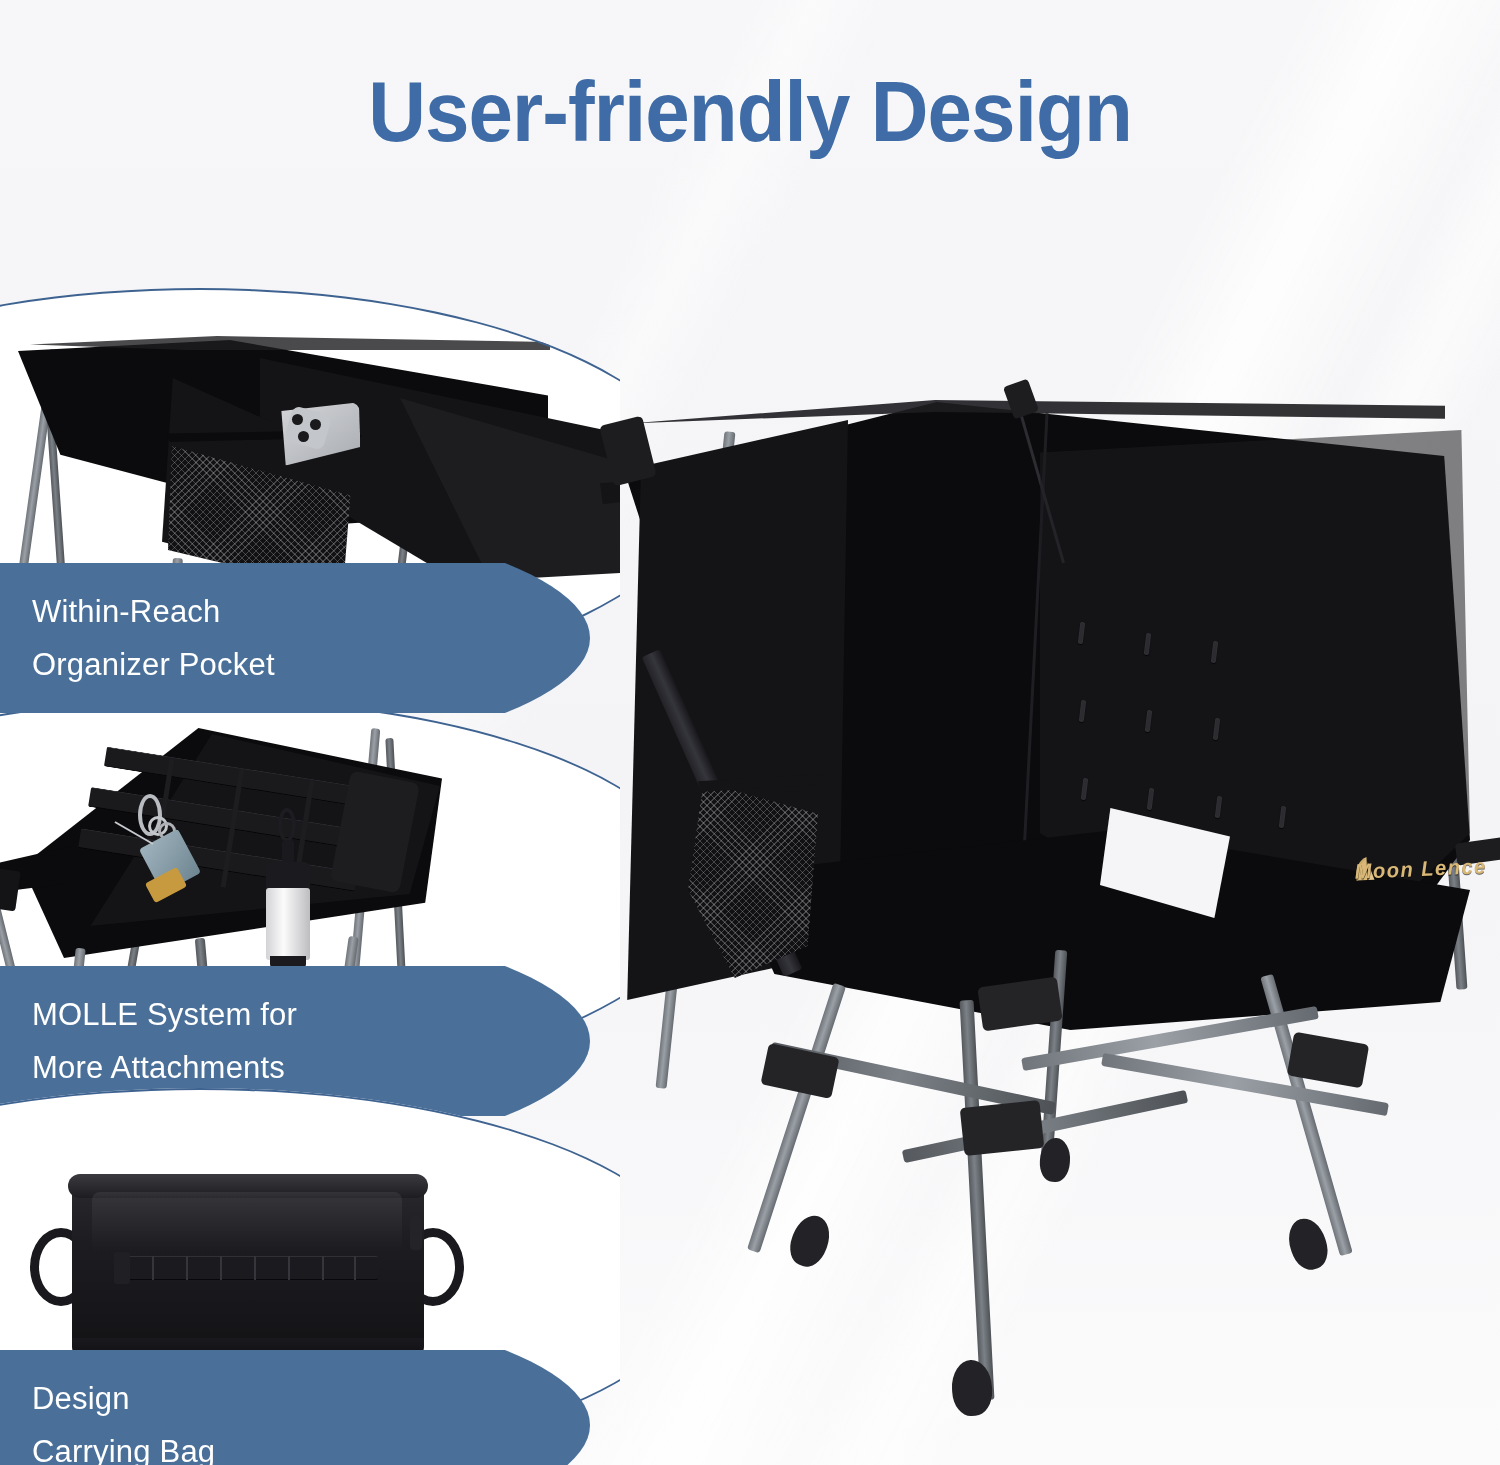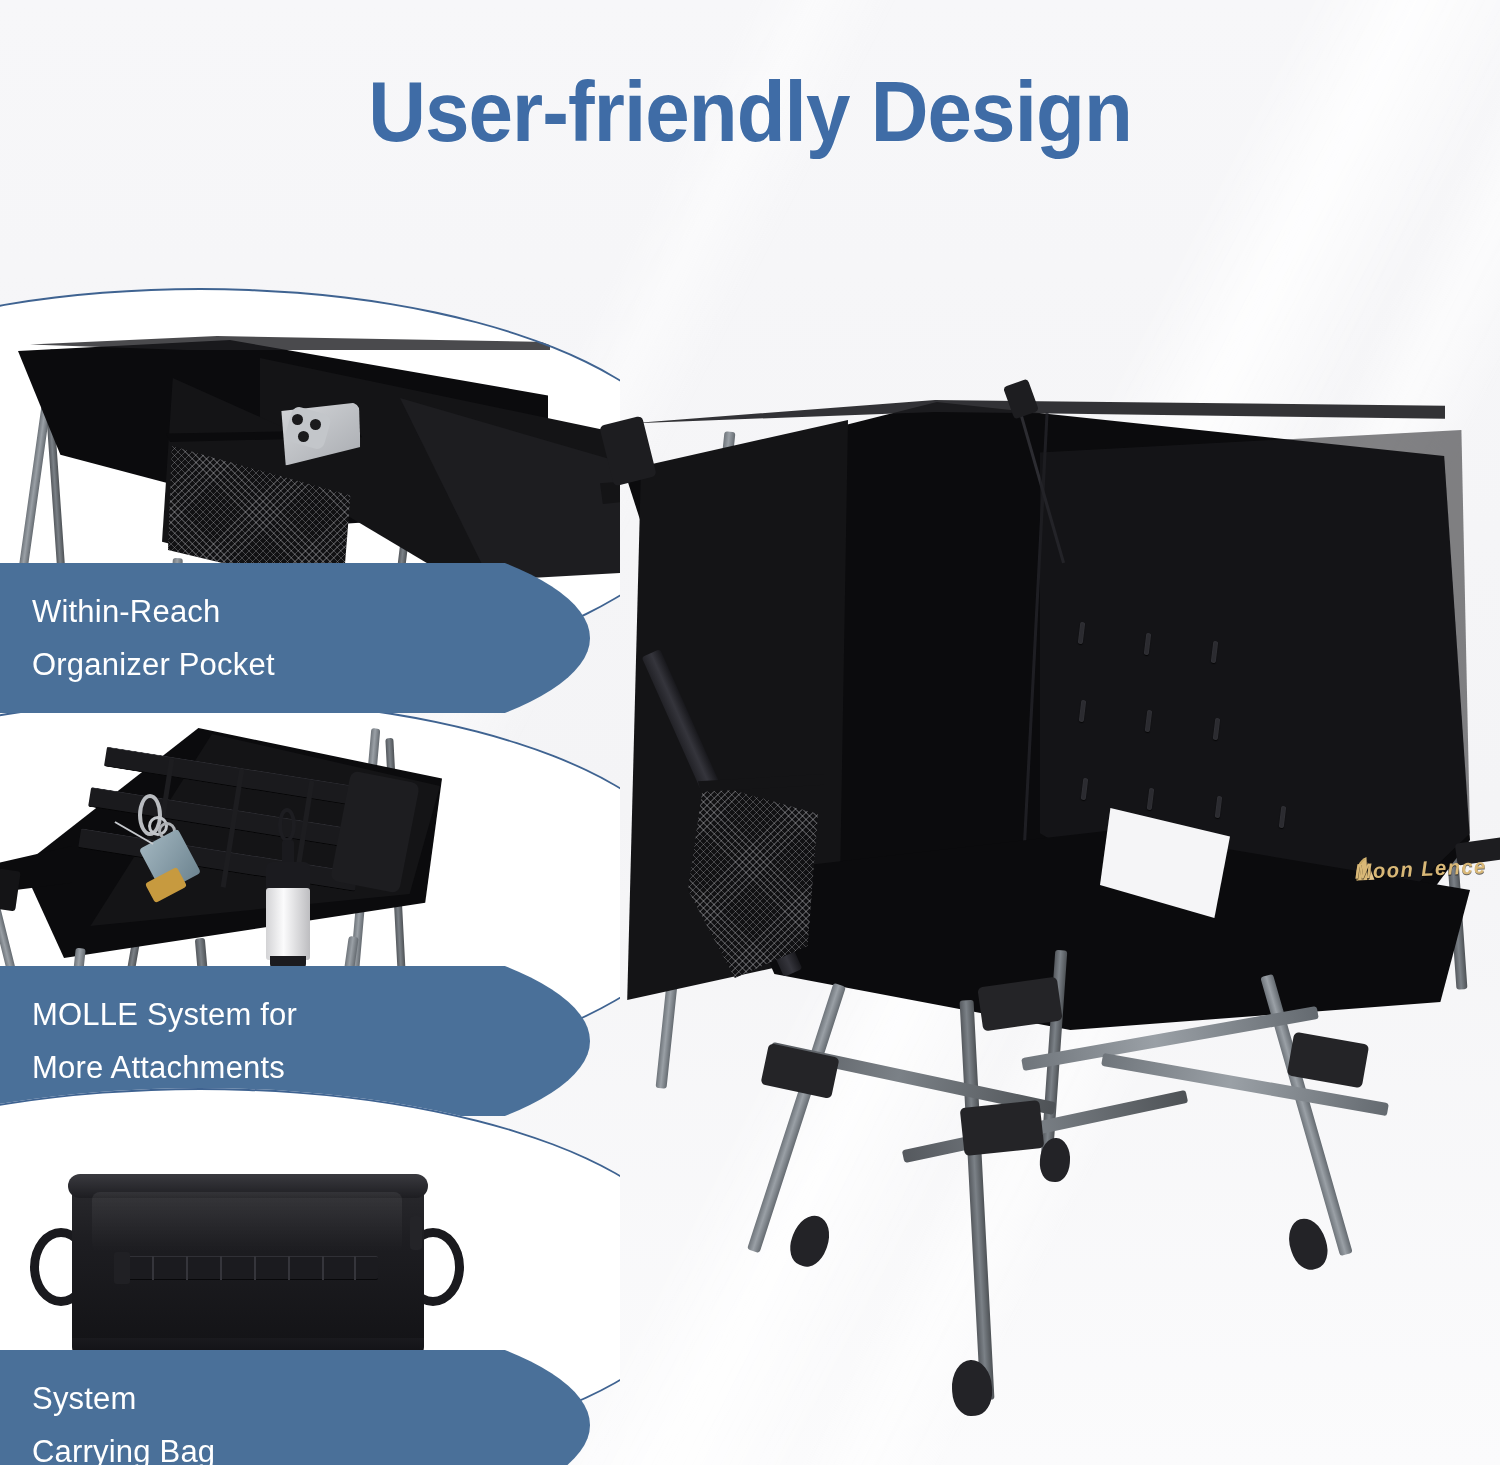--- a/index.html
+++ b/index.html
@@ -351,21 +351,21 @@
 
         <div style="position:absolute;left:710px;top:128px;width:12px;height:34px;background:#242428;border-radius:4px;"></div>
       </div>
       <div class="ellipse-outline"></div>
     </div>
 
     <div class="banner b3">
       <div class="banner-rect"></div>
       <div class="banner-shape"></div>
       <div class="banner-text">
-        <span>System</span>
+        <span>Design</span>
         <span class="l2">Carrying Bag</span>
       </div>
     </div>
   </div>
 </div>
 
 <div class="main-chair">
 
   <div class="pole" style="left:90px;top:70px;width:11px;height:660px;transform:rotate(6deg);"></div>
 

